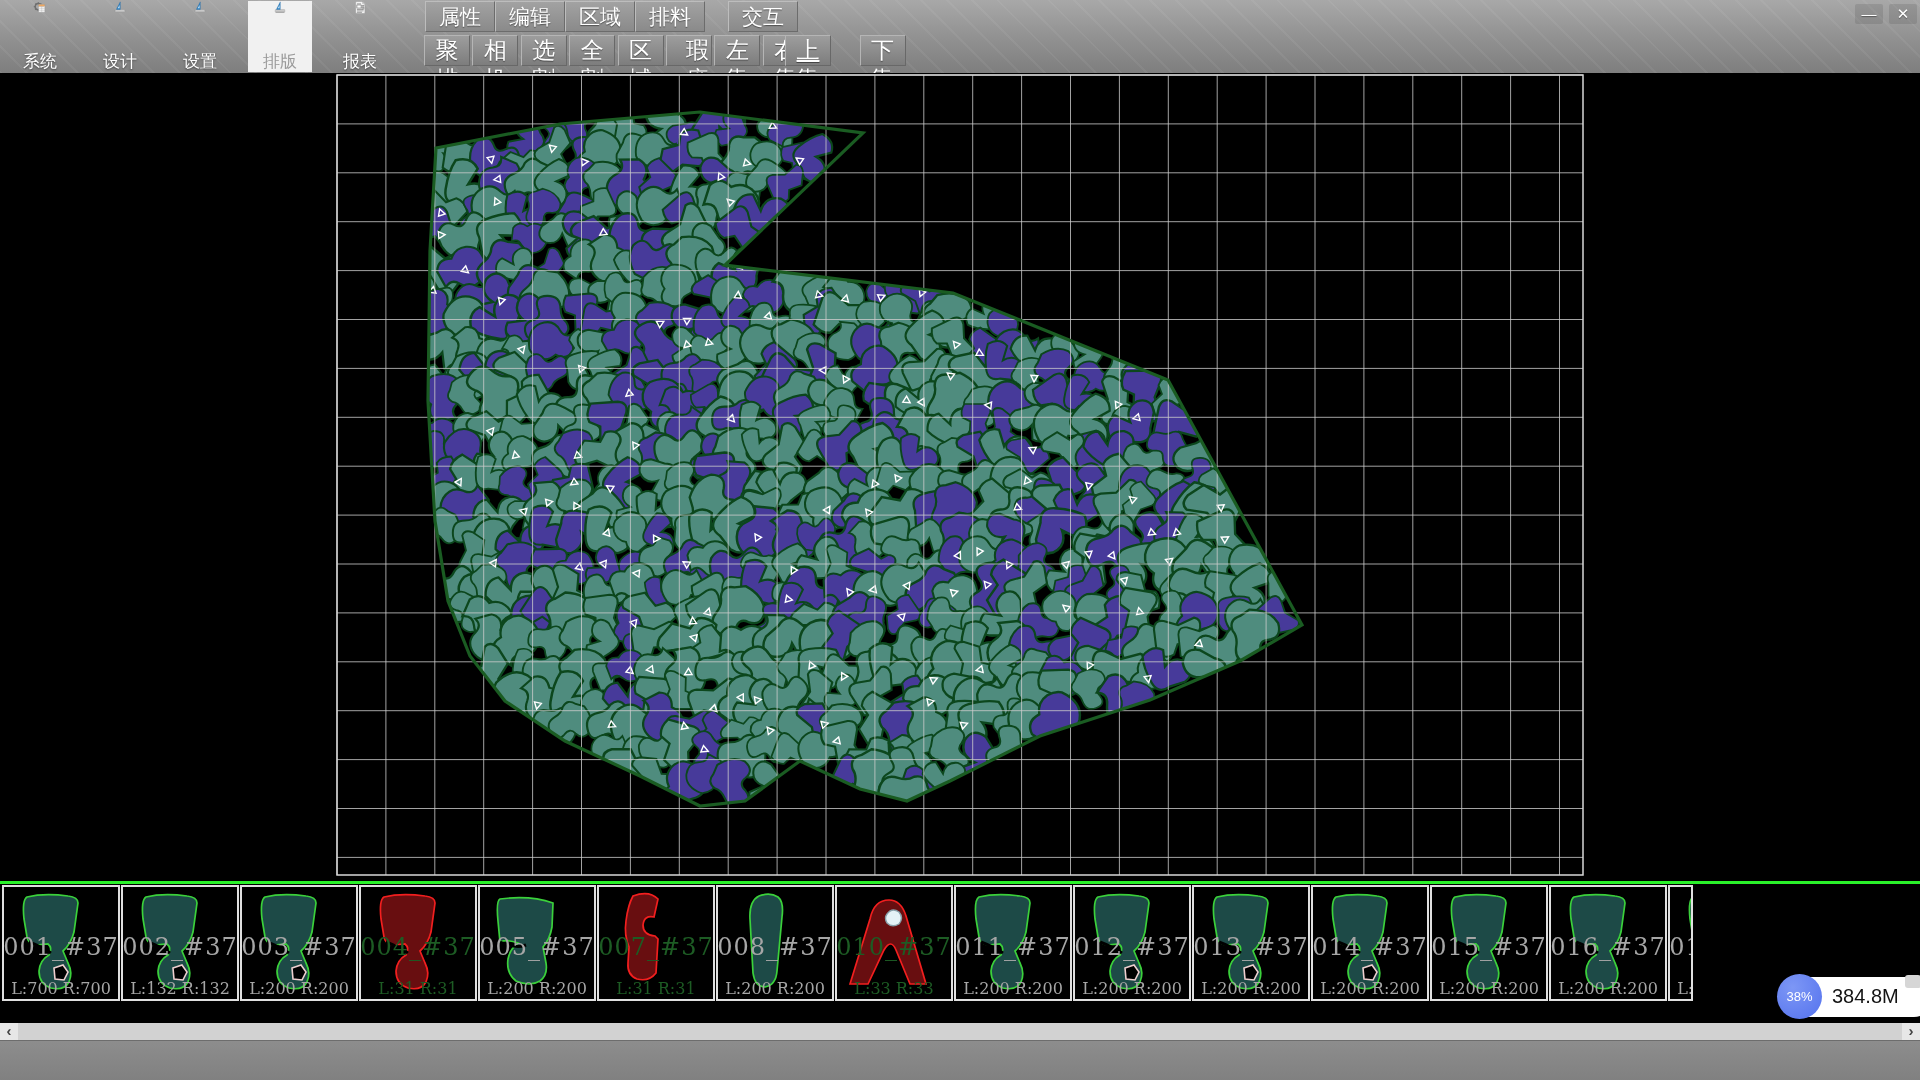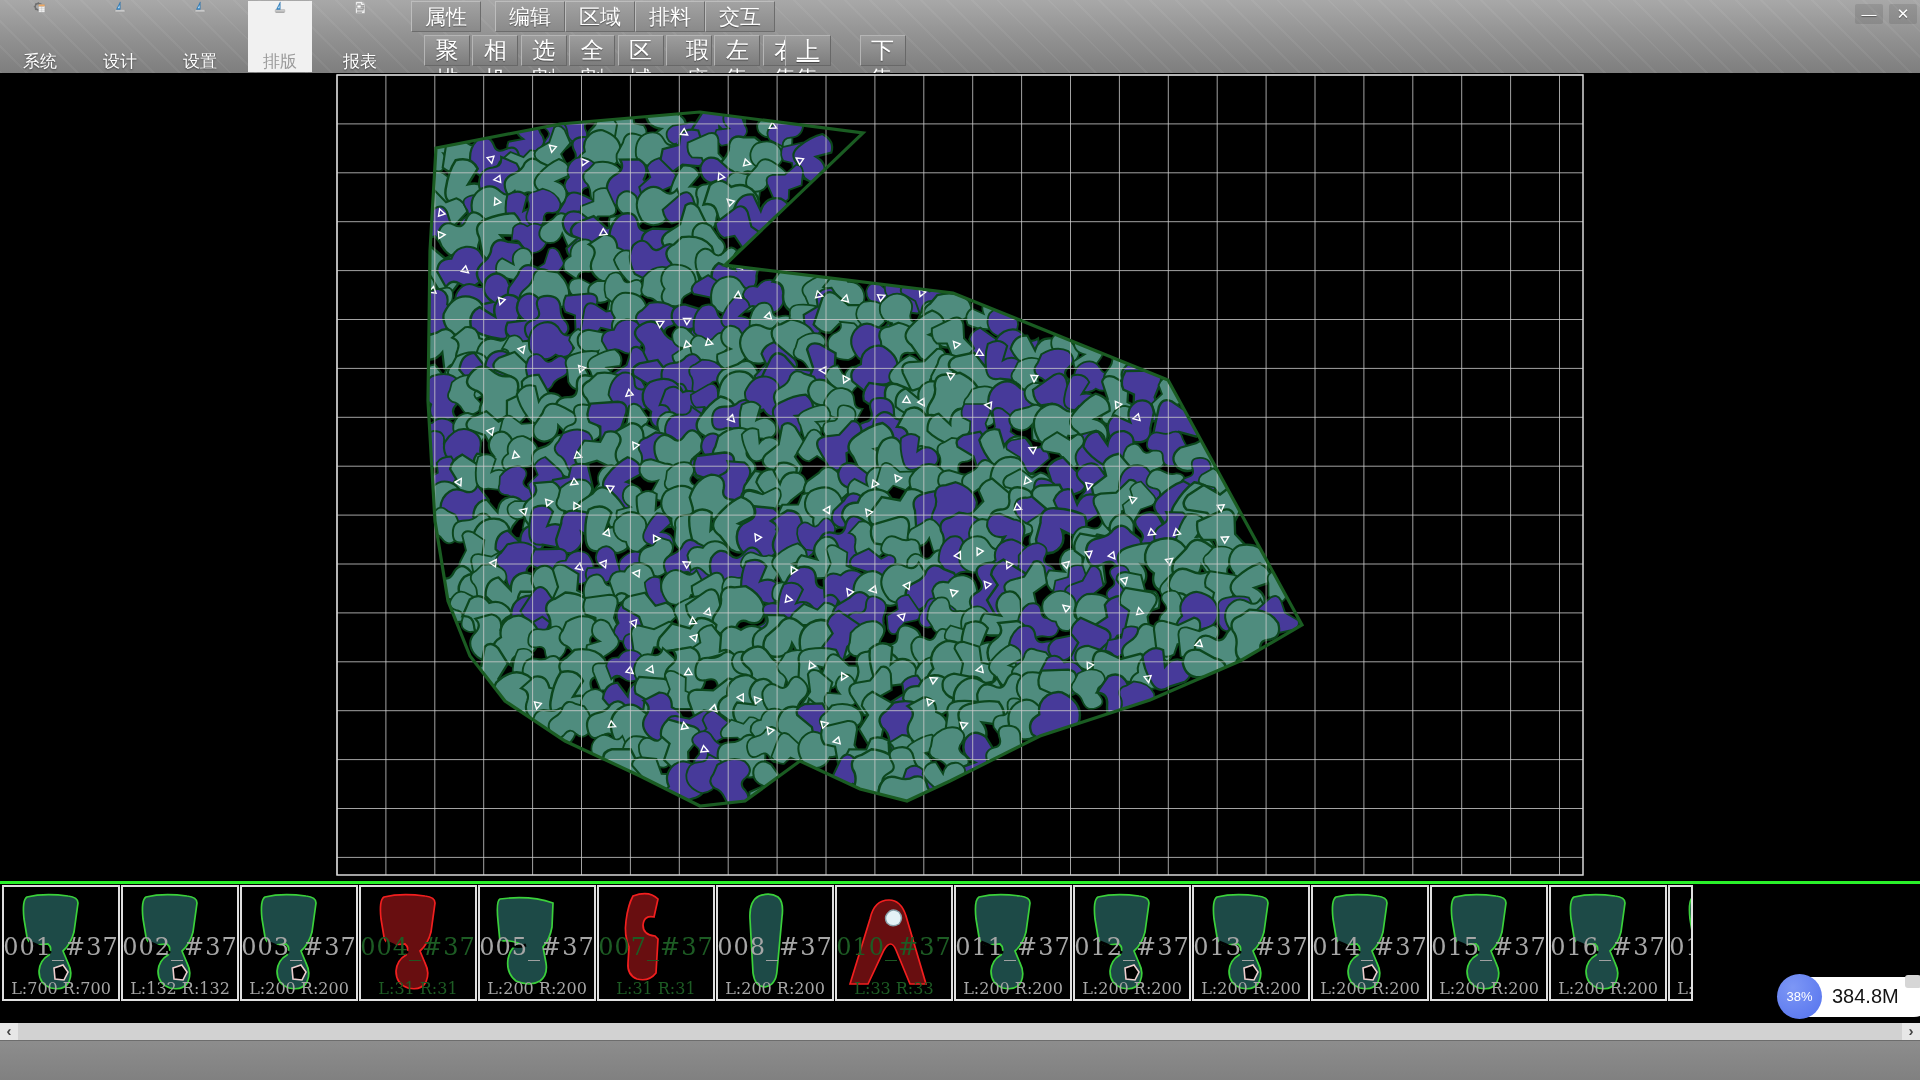--- a/index.html
+++ b/index.html
@@ -137,25 +137,25 @@
      <rect x="30" y="15" width="7" height="5" fill="none" stroke="#555" stroke-width="1.5"></rect>
      <rect x="30" y="23" width="7" height="5" fill="none" stroke="#555" stroke-width="1.5"></rect>
      <line x1="12" y1="30" x2="36" y2="30" stroke="#555" stroke-width="2"></line>
      <line x1="12" y1="35" x2="36" y2="35" stroke="#555" stroke-width="2"></line>
      <line x1="12" y1="40" x2="30" y2="40" stroke="#555" stroke-width="2"></line>
    </svg>
         <span class="lbl">报表</span>
       </div>
     </div>
   <div id="menuRow">
-      <div class="menu-btn" style="left: 411px;">属性</div>
+      <div class="menu-btn" style="left: 425px;">属性</div>
       <div class="menu-btn" style="left: 495px;">编辑</div>
       <div class="menu-btn" style="left: 565px;">区域</div>
       <div class="menu-btn" style="left: 635px;">排料</div>
-      <div class="menu-btn" style="left: 705px;">交互</div>
+      <div class="menu-btn" style="left: 728px;">交互</div>
     </div>
   <div id="toolRow">
       <div class="tool-btn" style="left: 424px;">聚排</div>
       <div class="tool-btn" style="left: 472.4px;">相机</div>
       <div class="tool-btn" style="left: 520.8px;">选割</div>
       <div class="tool-btn" style="left: 569.2px;">全割</div>
       <div class="tool-btn" style="left: 617.6px;">区域</div>
       <div class="tool-btn" style="left: 666px; padding-left: 17px;">瑕疵</div>
       <div class="tool-btn" style="left: 714.4px;">左靠</div>
       <div class="tool-btn" style="left: 762.8px;">右靠</div>

